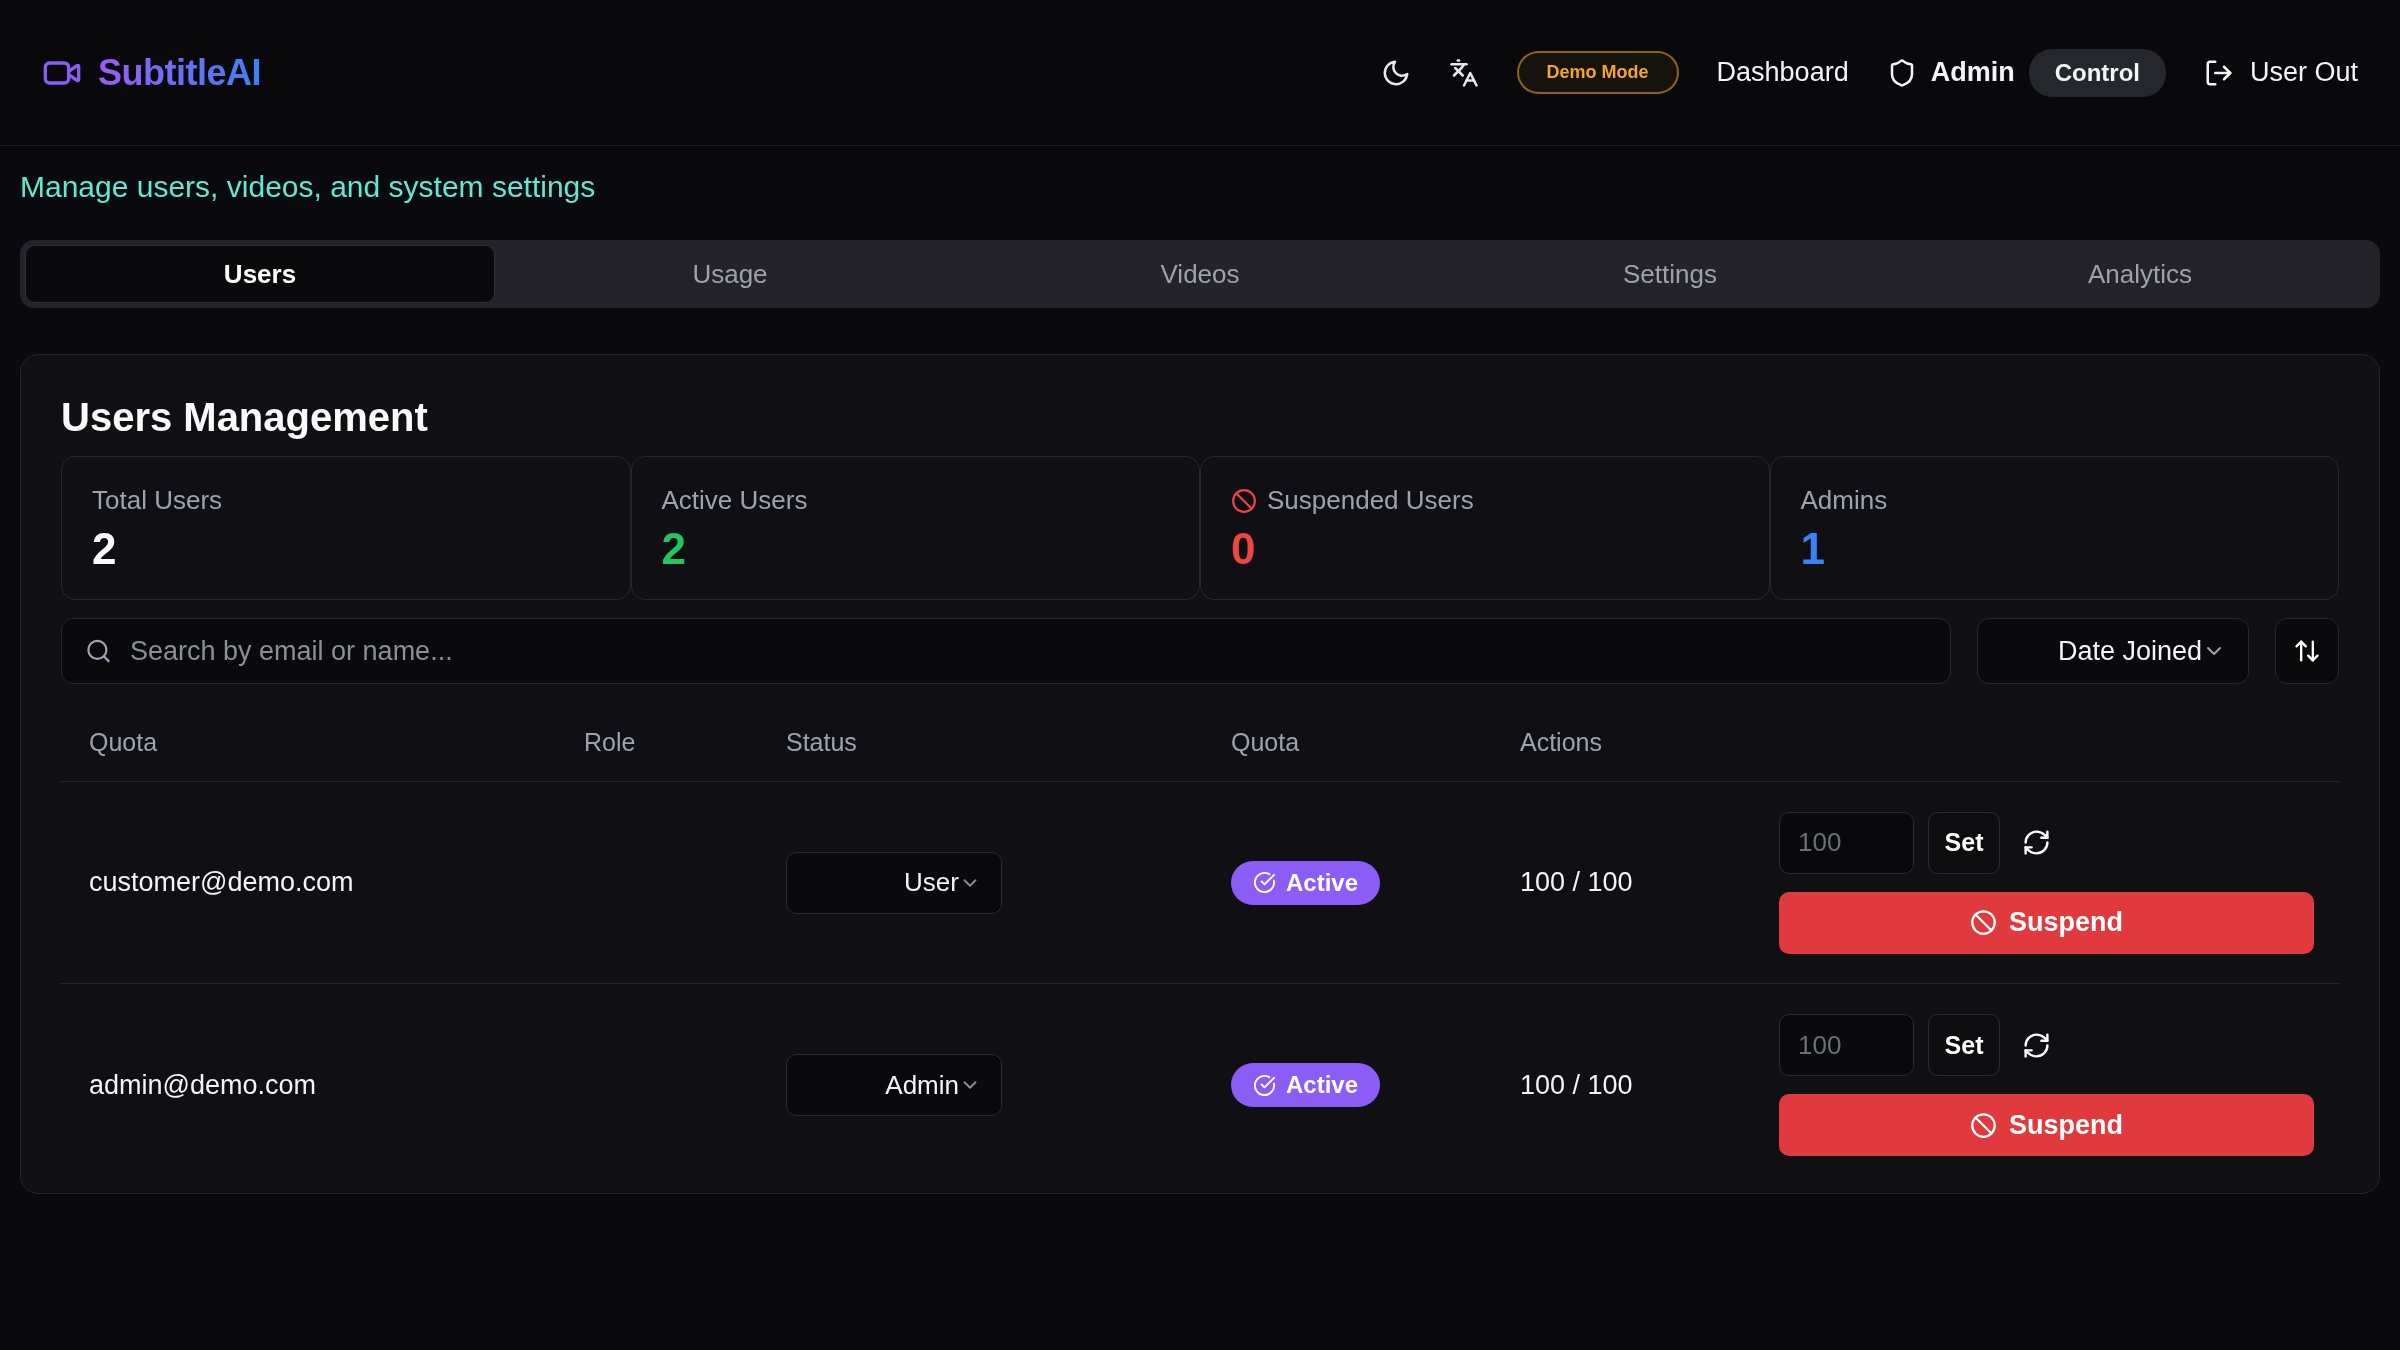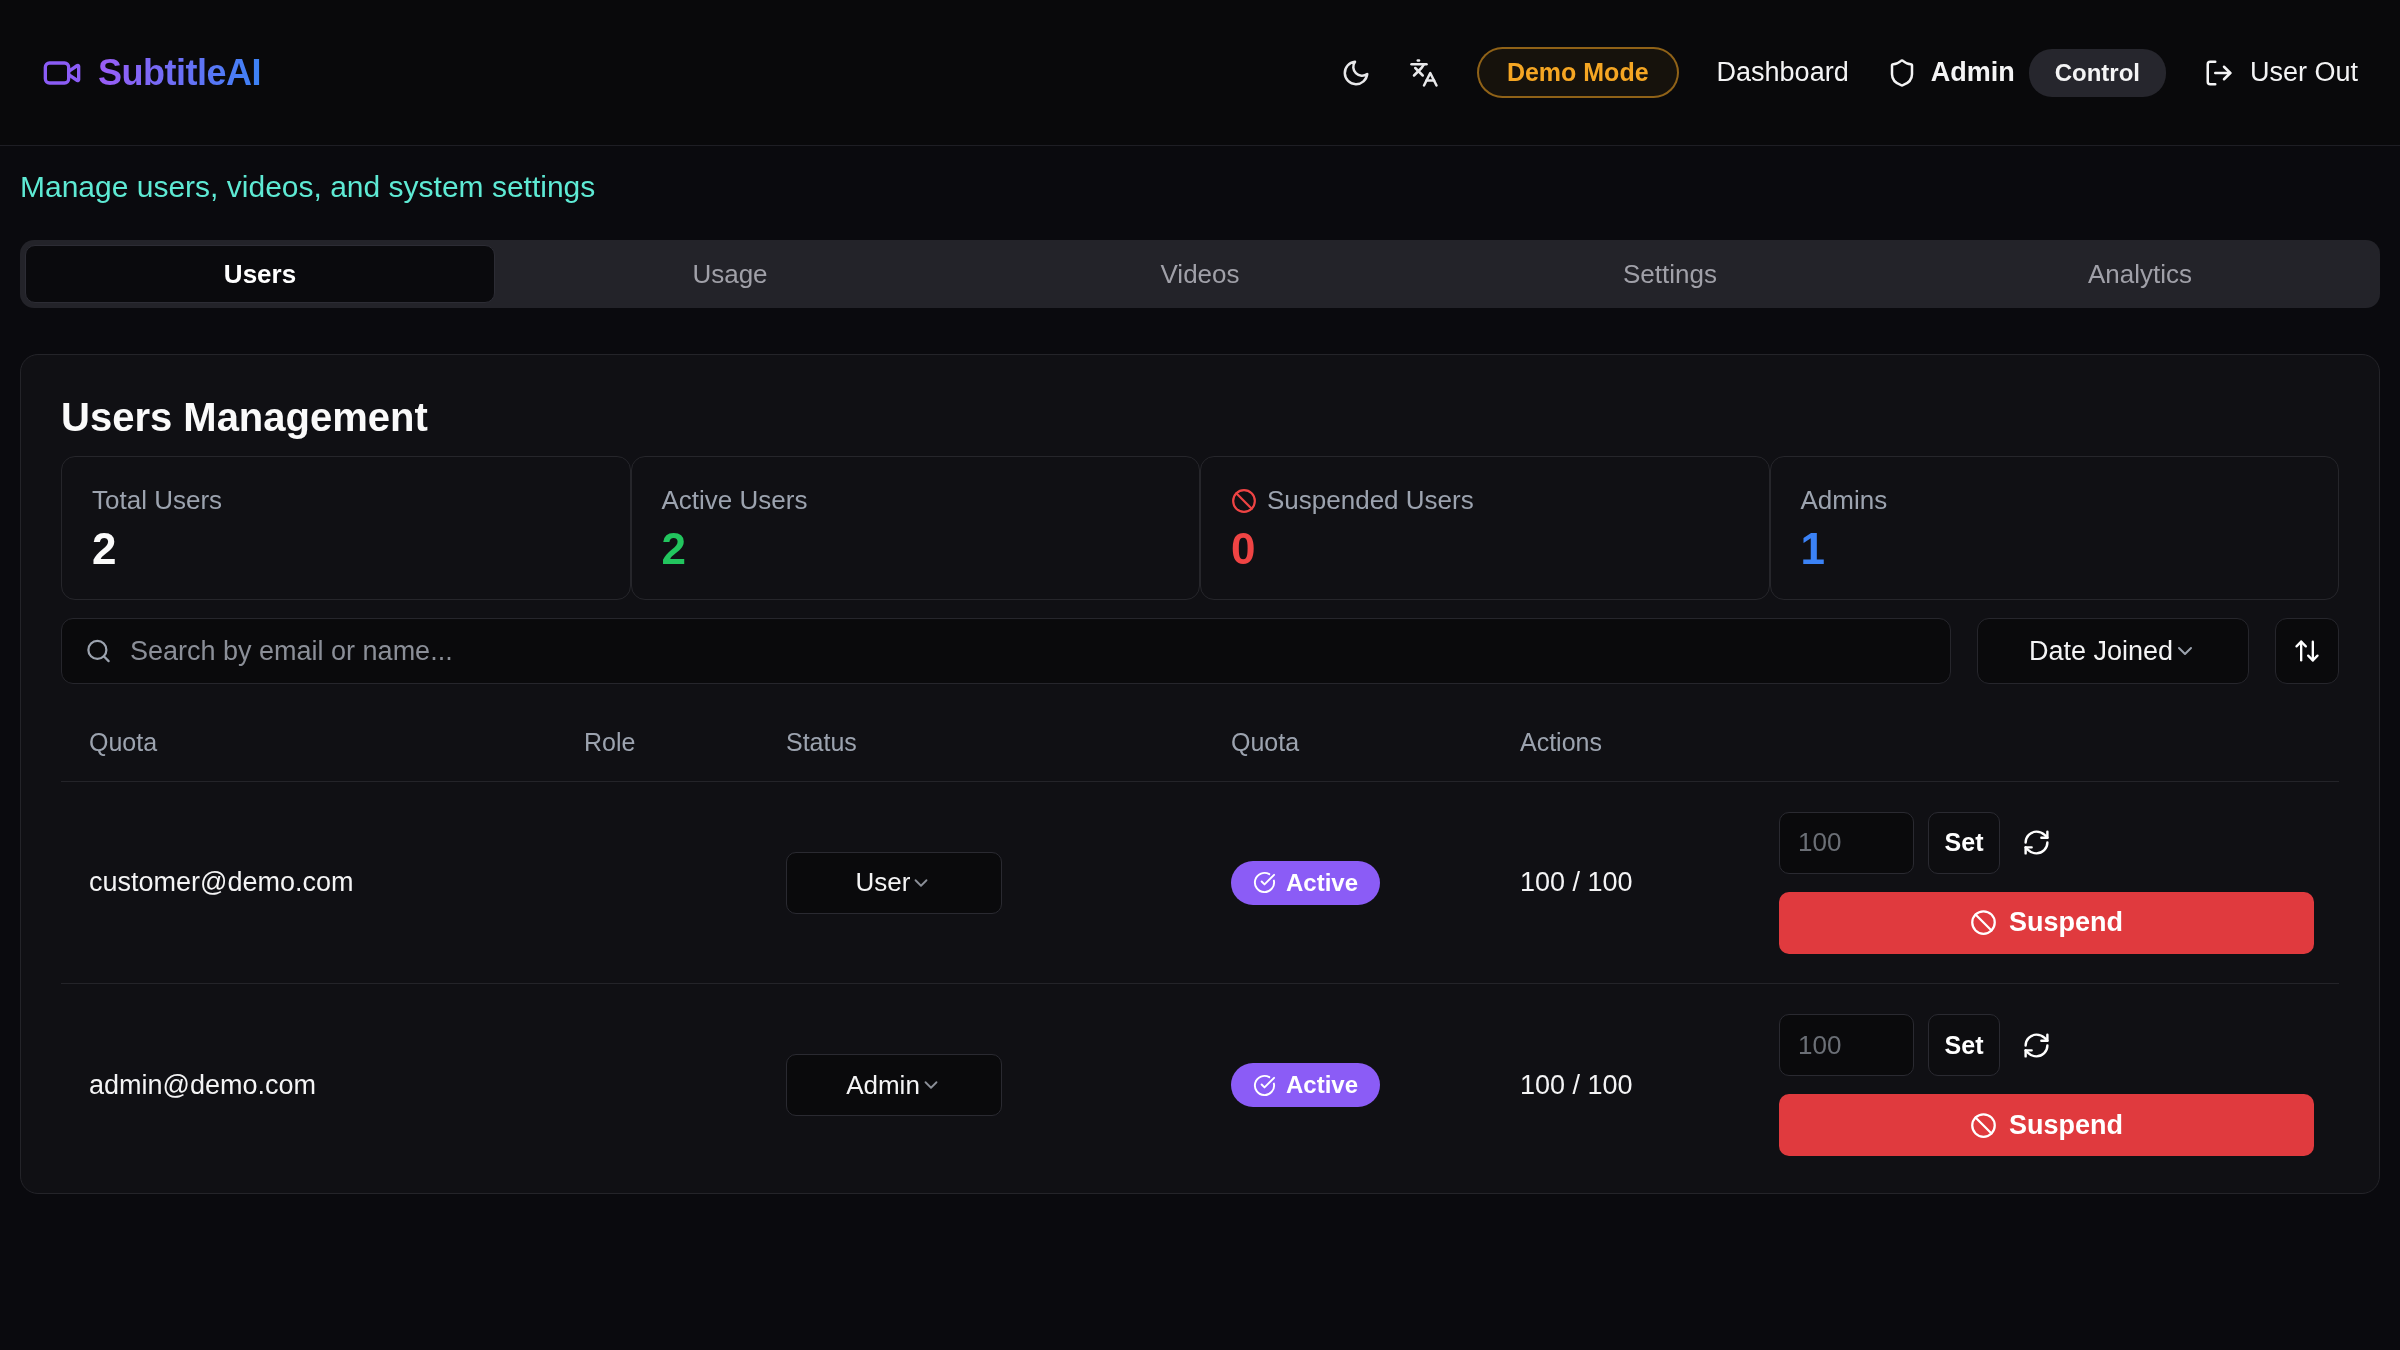--- a/index.html
+++ b/index.html
@@ -22,21 +22,21 @@
   .brand-text {
     font-size:36px; font-weight:700; letter-spacing:-0.5px; color:#8b5cf6;
     background:linear-gradient(90deg,#9b5cf6 0%,#3b82f6 100%);
     -webkit-background-clip:text; background-clip:text;
     -webkit-text-fill-color:transparent;
   }
   .nav-right { display:flex; align-items:center; gap:38px; }
   .icon-btn { background:none; border:none; color:#e8e8ea; cursor:pointer; display:flex; align-items:center; }
   .demo-badge {
     padding:9px 28px; border:2px solid rgba(245,166,35,0.55); border-radius:26px;
-    color:#f5a623; font-weight:700; font-size:25px;
+    color:#f5a623; font-weight:700; font-size:18px;
     background:rgba(245,166,35,0.06); white-space:nowrap;text-align:right;
   }
   .nav-link { font-size:27px; color:#f4f4f5; font-weight:500; cursor:pointer; background:none; border:none; }
   .admin-chip { display:flex; align-items:center; gap:14px; }
   .admin-chip .label { font-size:27px; font-weight:600; }
   .control-badge {
     background:#26262d; border-radius:23px; padding:10px 26px;
     font-size:24px; font-weight:600; color:#f4f4f5;
   }
   .signout { display:flex; align-items:center; gap:16px; background:none; border:none; color:#f4f4f5; cursor:pointer; }
@@ -81,21 +81,21 @@
   .search-wrap { flex:1; position:relative; }
   .search-wrap .search-icon { position:absolute; left:24px; top:50%; transform:translateY(-50%); color:#9ca3af; }
   .search-input {
     width:100%; height:66px; background:#0a0a0c; border:1px solid #26262c;
     border-radius:12px; padding:0 24px 0 68px; color:#e5e7eb; font-size:27px;
     font-family:inherit; outline:none;
   }
   .search-input::placeholder { color:#8b8f98; }
   .select-box {
     height:66px; background:#0a0a0c; border:1px solid #26262c; border-radius:12px;
-    display:flex; align-items:center; justify-content:center;
+    display:flex; align-items:center; justify-content:flex-end;
     padding:0 22px; font-size:27px; color:#f4f4f5; cursor:pointer;
   }
   .sort-select { width:272px; }
   .select-box .chev { color:#9ca3af; }
   .sort-btn {
     width:64px; height:66px; background:#0a0a0c; border:1px solid #26262c;
     border-radius:12px; color:#fff; display:flex; align-items:center; justify-content:center; cursor:pointer;
   }
 
   

